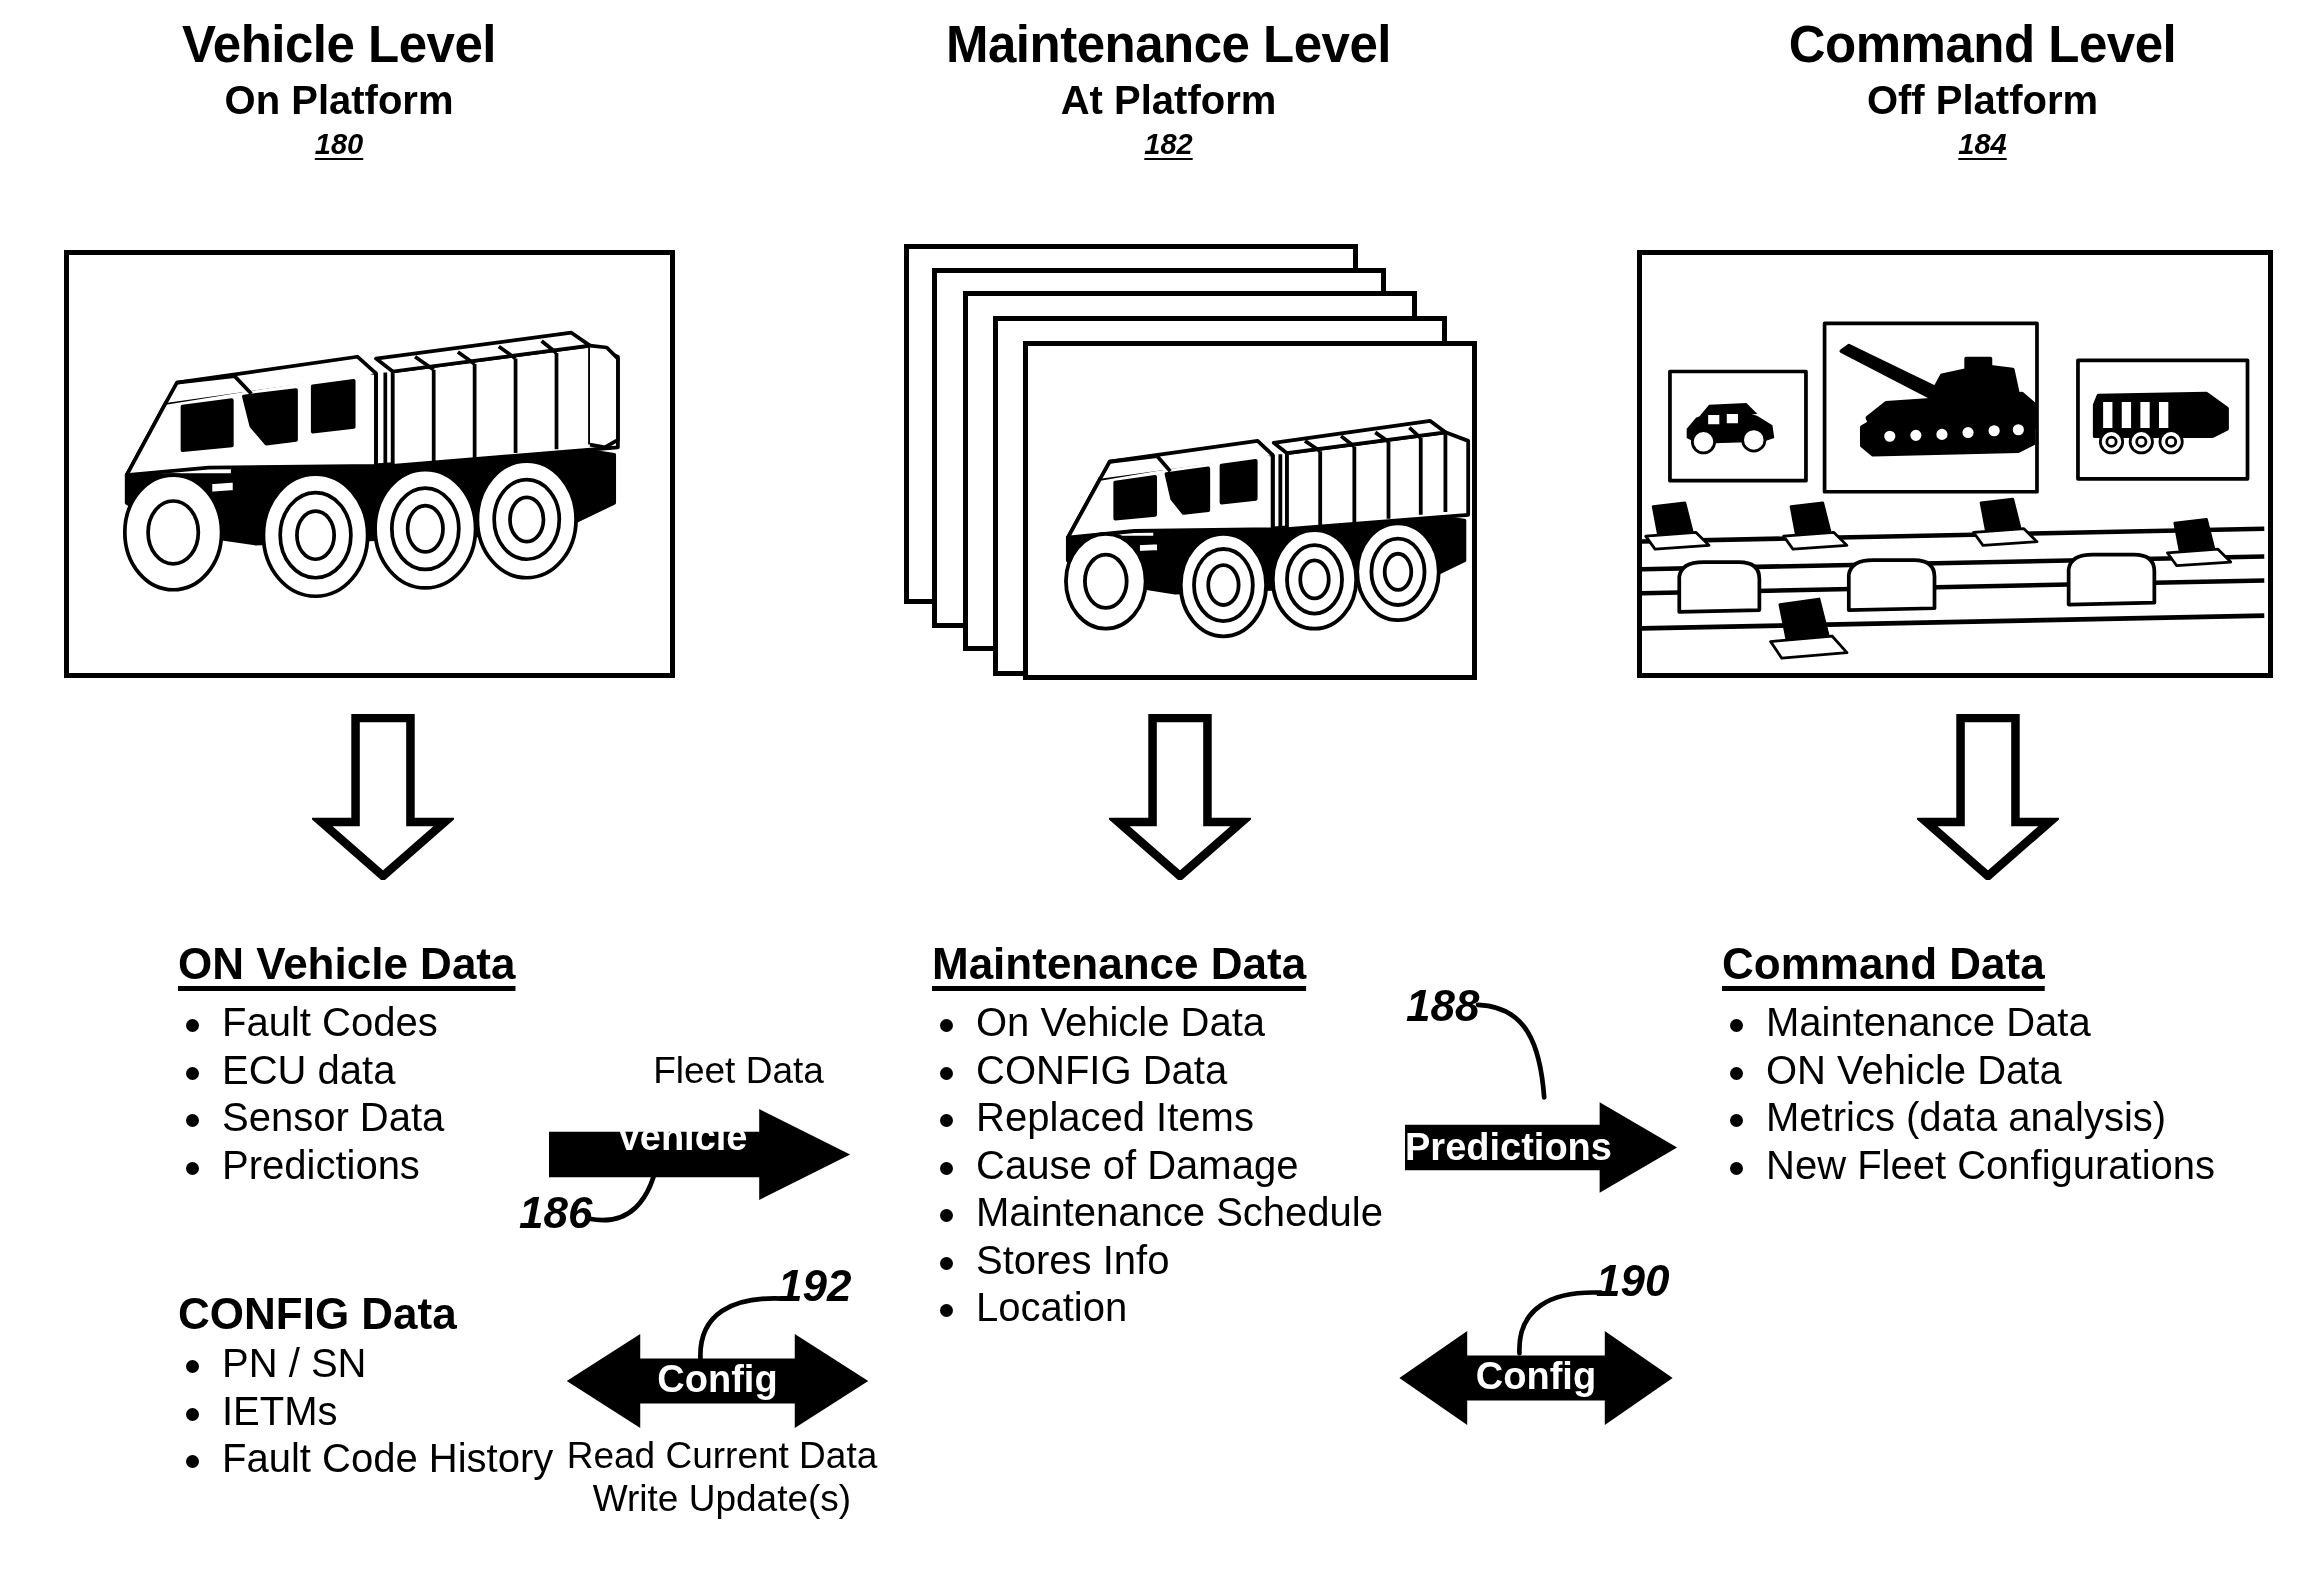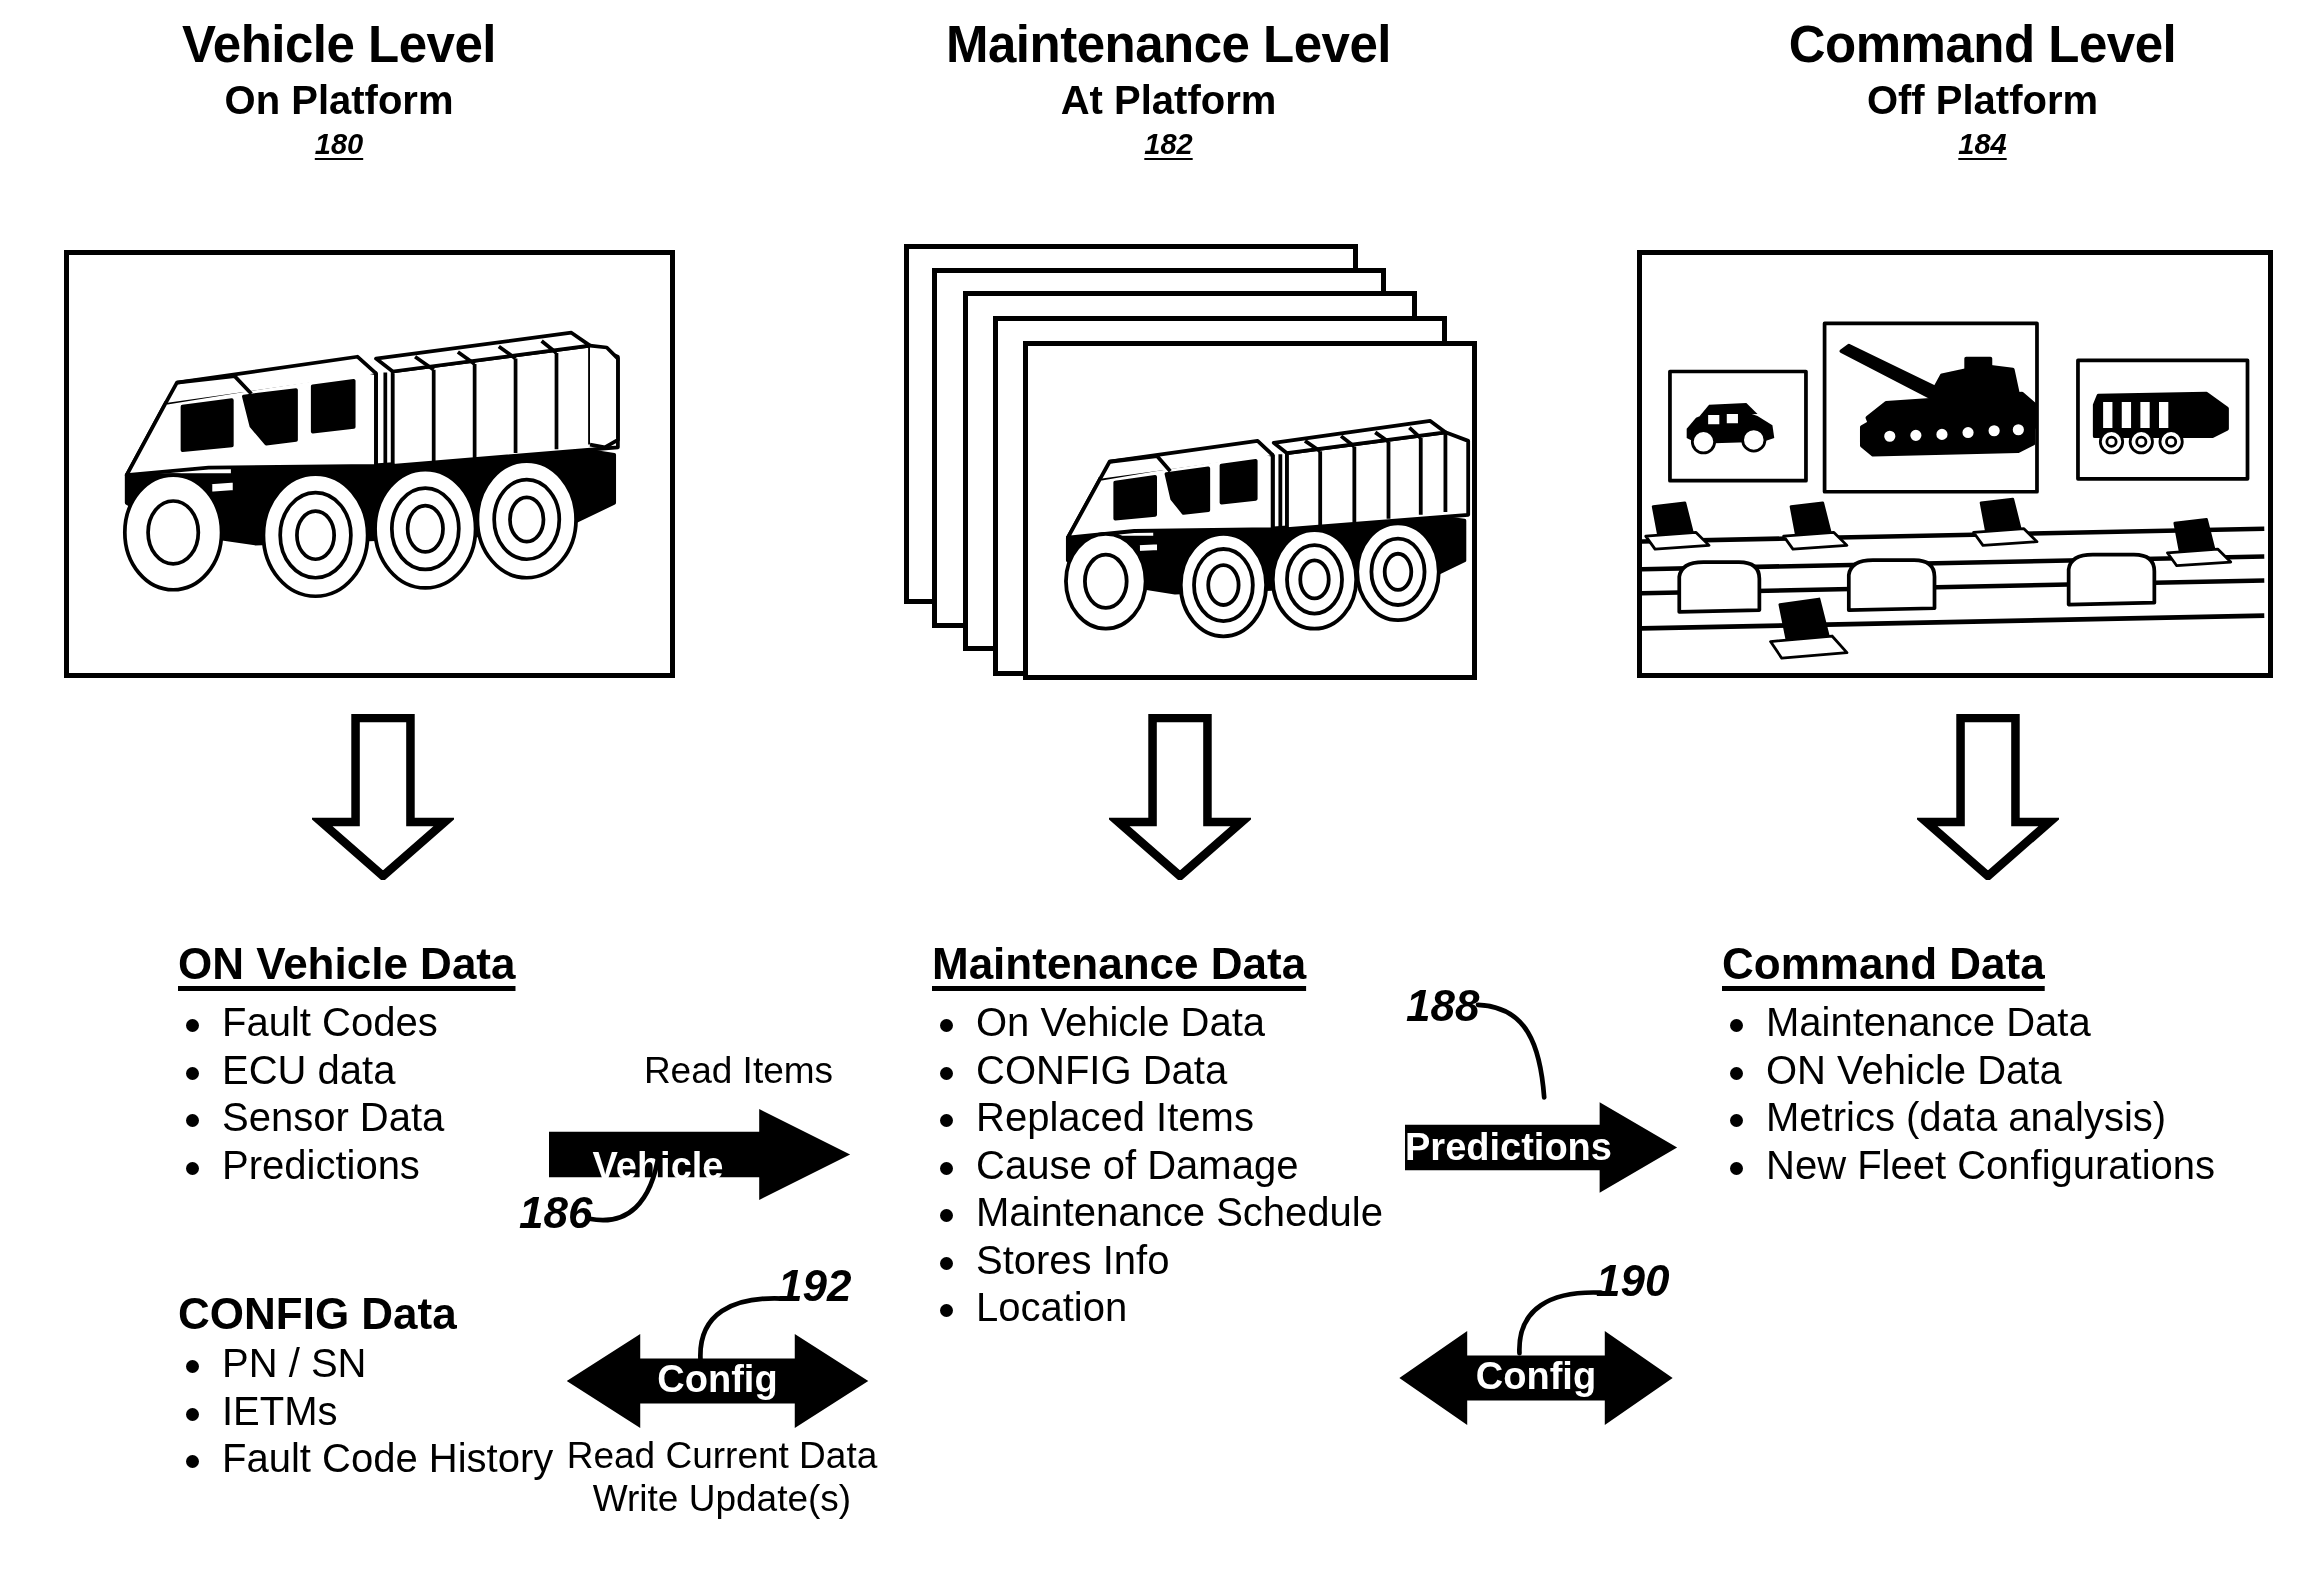--- a/index.html
+++ b/index.html
@@ -387,27 +387,27 @@
   <div class="abs" style="left:1722px; top:942px;">
     <div class="list-title ul">Command Data</div>
     <ul class="bullets" style="margin-top:17px;">
       <li>Maintenance Data</li>
       <li>ON Vehicle Data</li>
       <li>Metrics (data analysis)</li>
       <li>New Fleet Configurations</li>
     </ul>
   </div>
 
-  <div class="arrow-caption" style="left:625px; top:1050px; width:227px; text-align:center;">Read Items</div>
+  <div class="arrow-caption" style="left:625px; top:1050px; width:227px; text-align:center;">Fleet Data</div>
 
   <div class="blockarrow" style="left:549px; top:1107px;">
     <svg width="303" height="95" viewBox="0 0 320 100">
       <path d="M0 26 L222 26 L222 2 L318 50 L222 98 L222 74 L0 74 Z" fill="#000000"></path>
     </svg>
-    <div class="ba-label" style="top:40px; width:218px;">Vehicle</div>
+    <div class="ba-label" style="top:11px; width:218px;padding-left:24px;">Vehicle</div>
   </div>
 
   <div class="refnum" style="left:519px; top:1191px;">186</div>
   <div class="leader" style="left:589px; top:1151px;">
     <svg width="123" height="79" viewBox="0 0 130 84">
       <path d="M0 72 C40 80 66 56 74 2" fill="none" stroke="#000" stroke-width="5" stroke-linecap="round"></path>
     </svg>
   </div>
 
   <div class="blockarrow" style="left:566px; top:1332px;">

